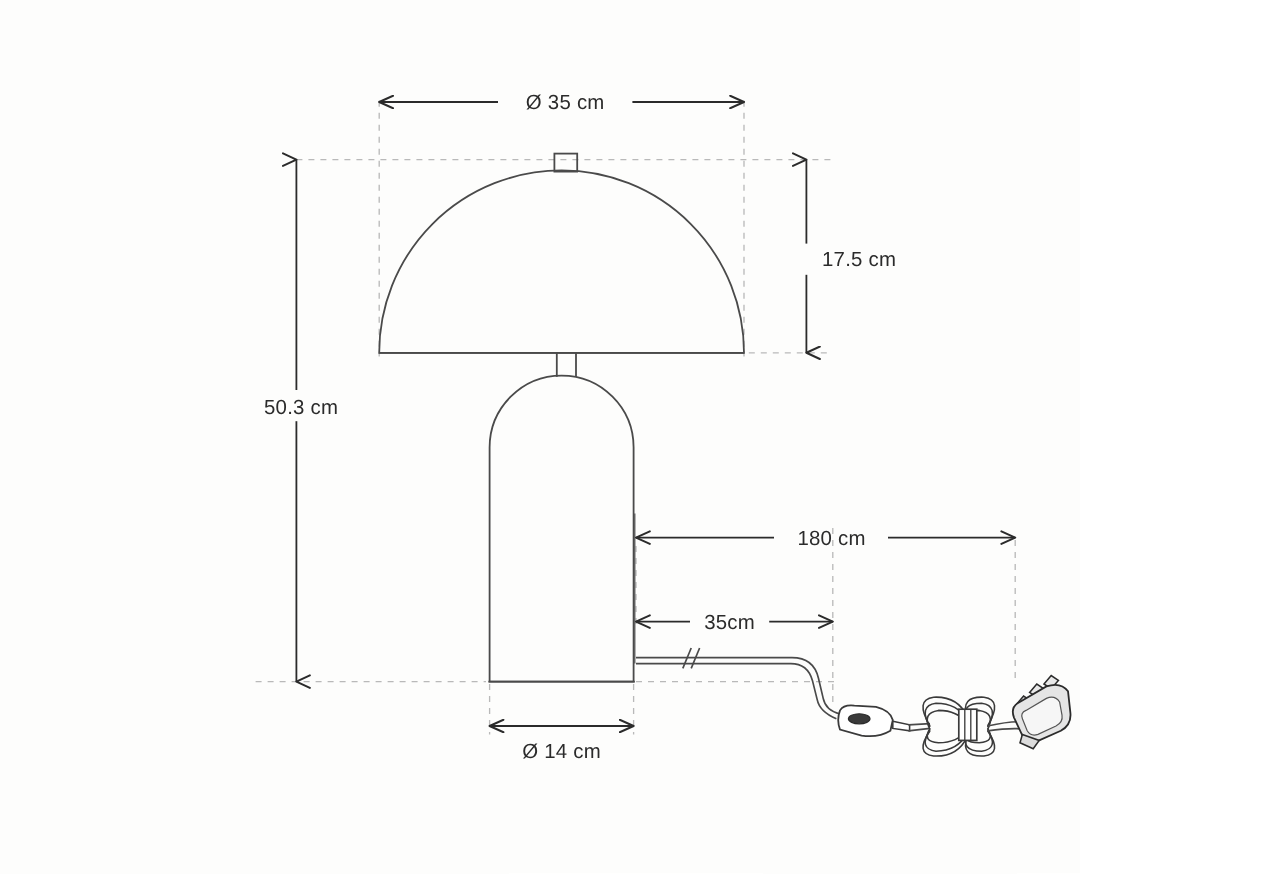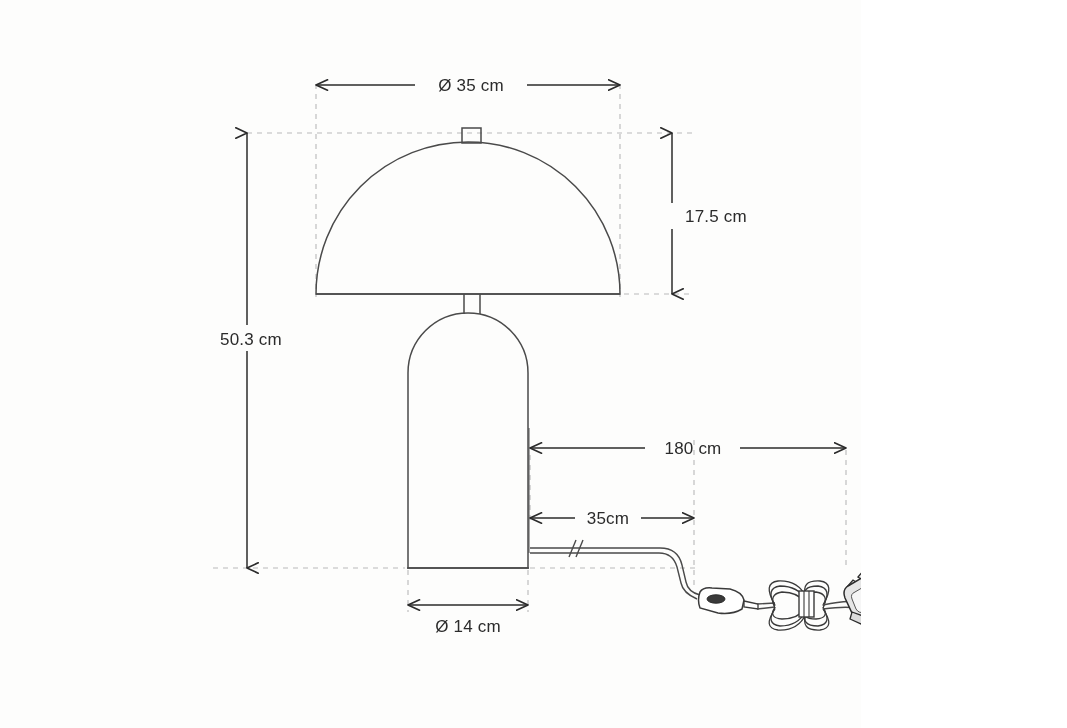--- a/index.html
+++ b/index.html
@@ -9,20 +9,21 @@
   }
   body {
     font-family: "Liberation Sans", sans-serif;
   }
   #stage {
     position: relative;
     width: 861px;
     height: 728px;
     background: #fdfdfc;
     overflow: hidden;
+    padding-left: 39px;
   }
   #drawing {
     position: absolute;
     left: 0;
     top: 0;
     width: 1067px;
     height: 728px;
   }
   .dim-text {
     font-family: "Liberation Sans", sans-serif;

